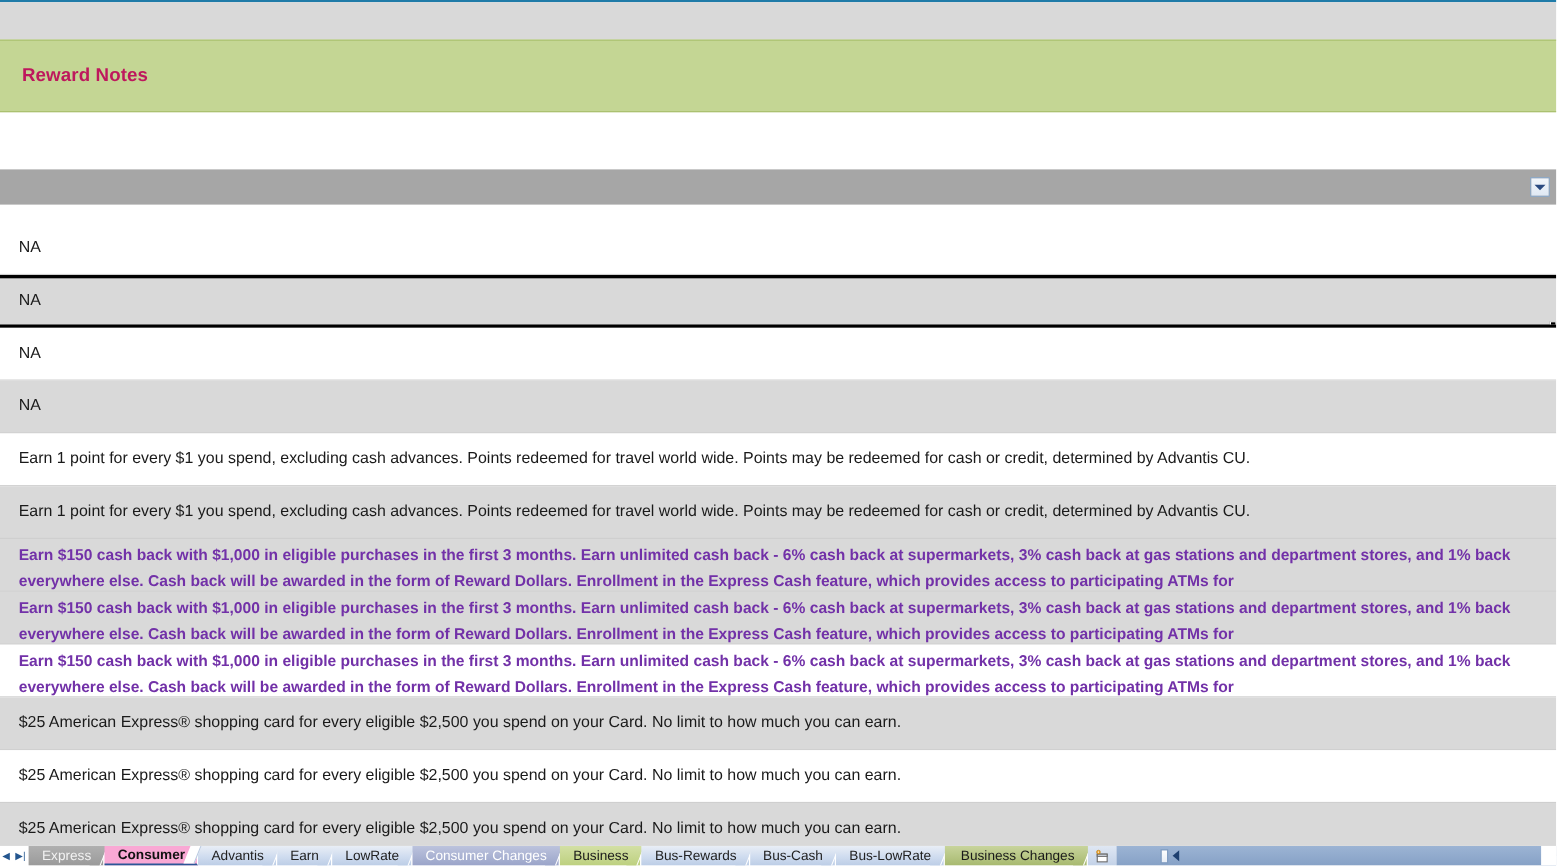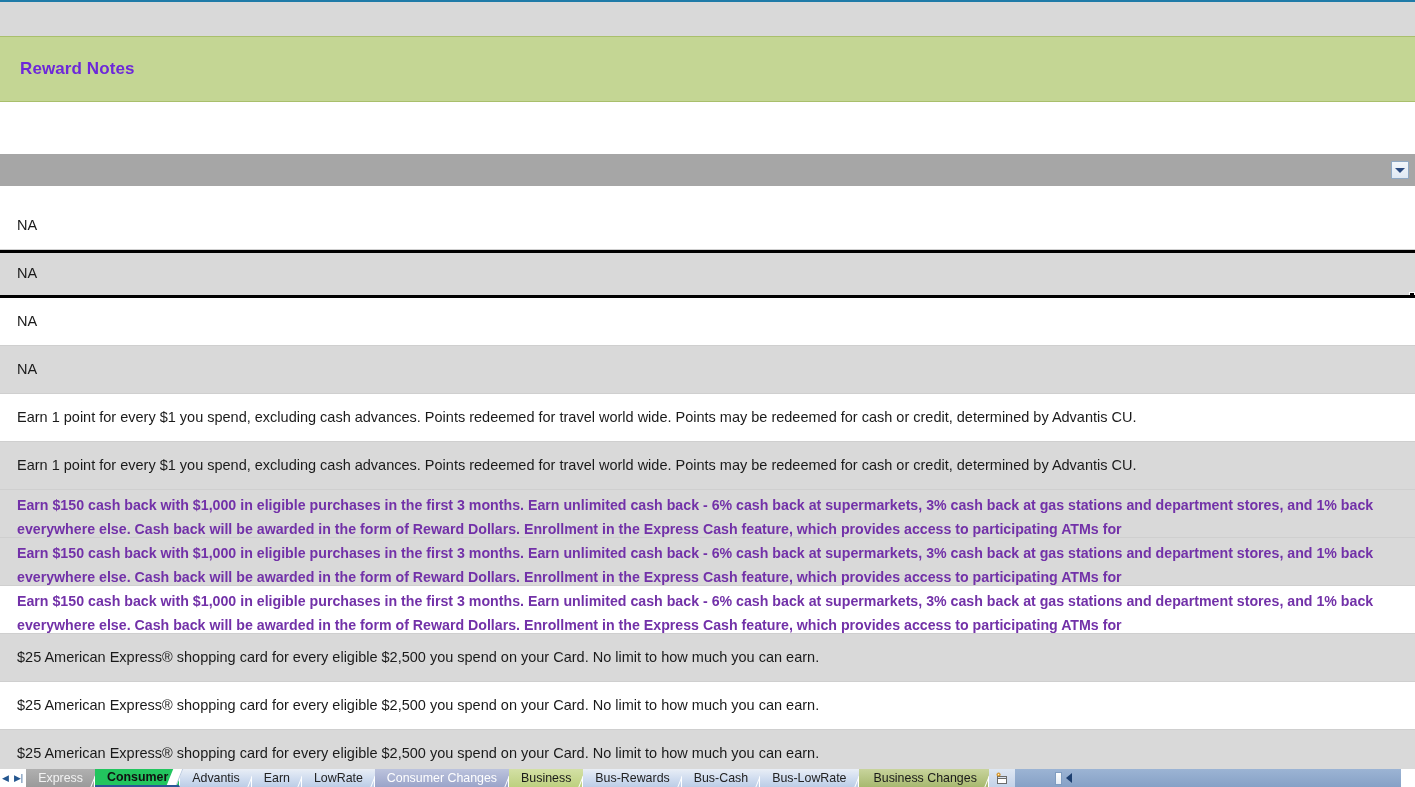--- a/index.html
+++ b/index.html
@@ -44,21 +44,21 @@
     background: #c4d694;
     border-top: 1px solid #a9bf6c;
     border-bottom: 1px solid #a9bf6c;
     display: flex;
     align-items: center;
     padding-left: 20px;
   }
   .title-banner .title-text {
     font-size: 17px;
     font-weight: bold;
-    color: #6d28d9;
+    color: #be185d;
     letter-spacing: .1px;
   }
 
   
   .white-gap {
     position: absolute;
     left: 0; top: 103px;
     width: 1415px; height: 51px;
     background: #ffffff;
   }
@@ -219,21 +219,21 @@
     content: "";
     position: absolute;
     right: -1px; top: 0; bottom: 0;
     width: 9px;
     background: linear-gradient(to bottom, #e9eef6 0%, #cfdcef 55%, #bccde6 100%);
     transform: skewX(-22deg);
     border-right: 1px solid #ffffff;
   }
 
   .tab.active {
-    background: #22c55e;
+    background: #f9a8d4;
     font-weight: bold;
     color: #111111;
     border-bottom: 2px solid #2b5797;
     z-index: 3;
   }
   .tab.active::after { background: #ffffff; border-right: 1px solid #b9c9e0; }
 
   .tab.gray {
     background: linear-gradient(to bottom, #b0b0b0 0%, #9a9a9a 100%);
     color: #f2f2f2;

